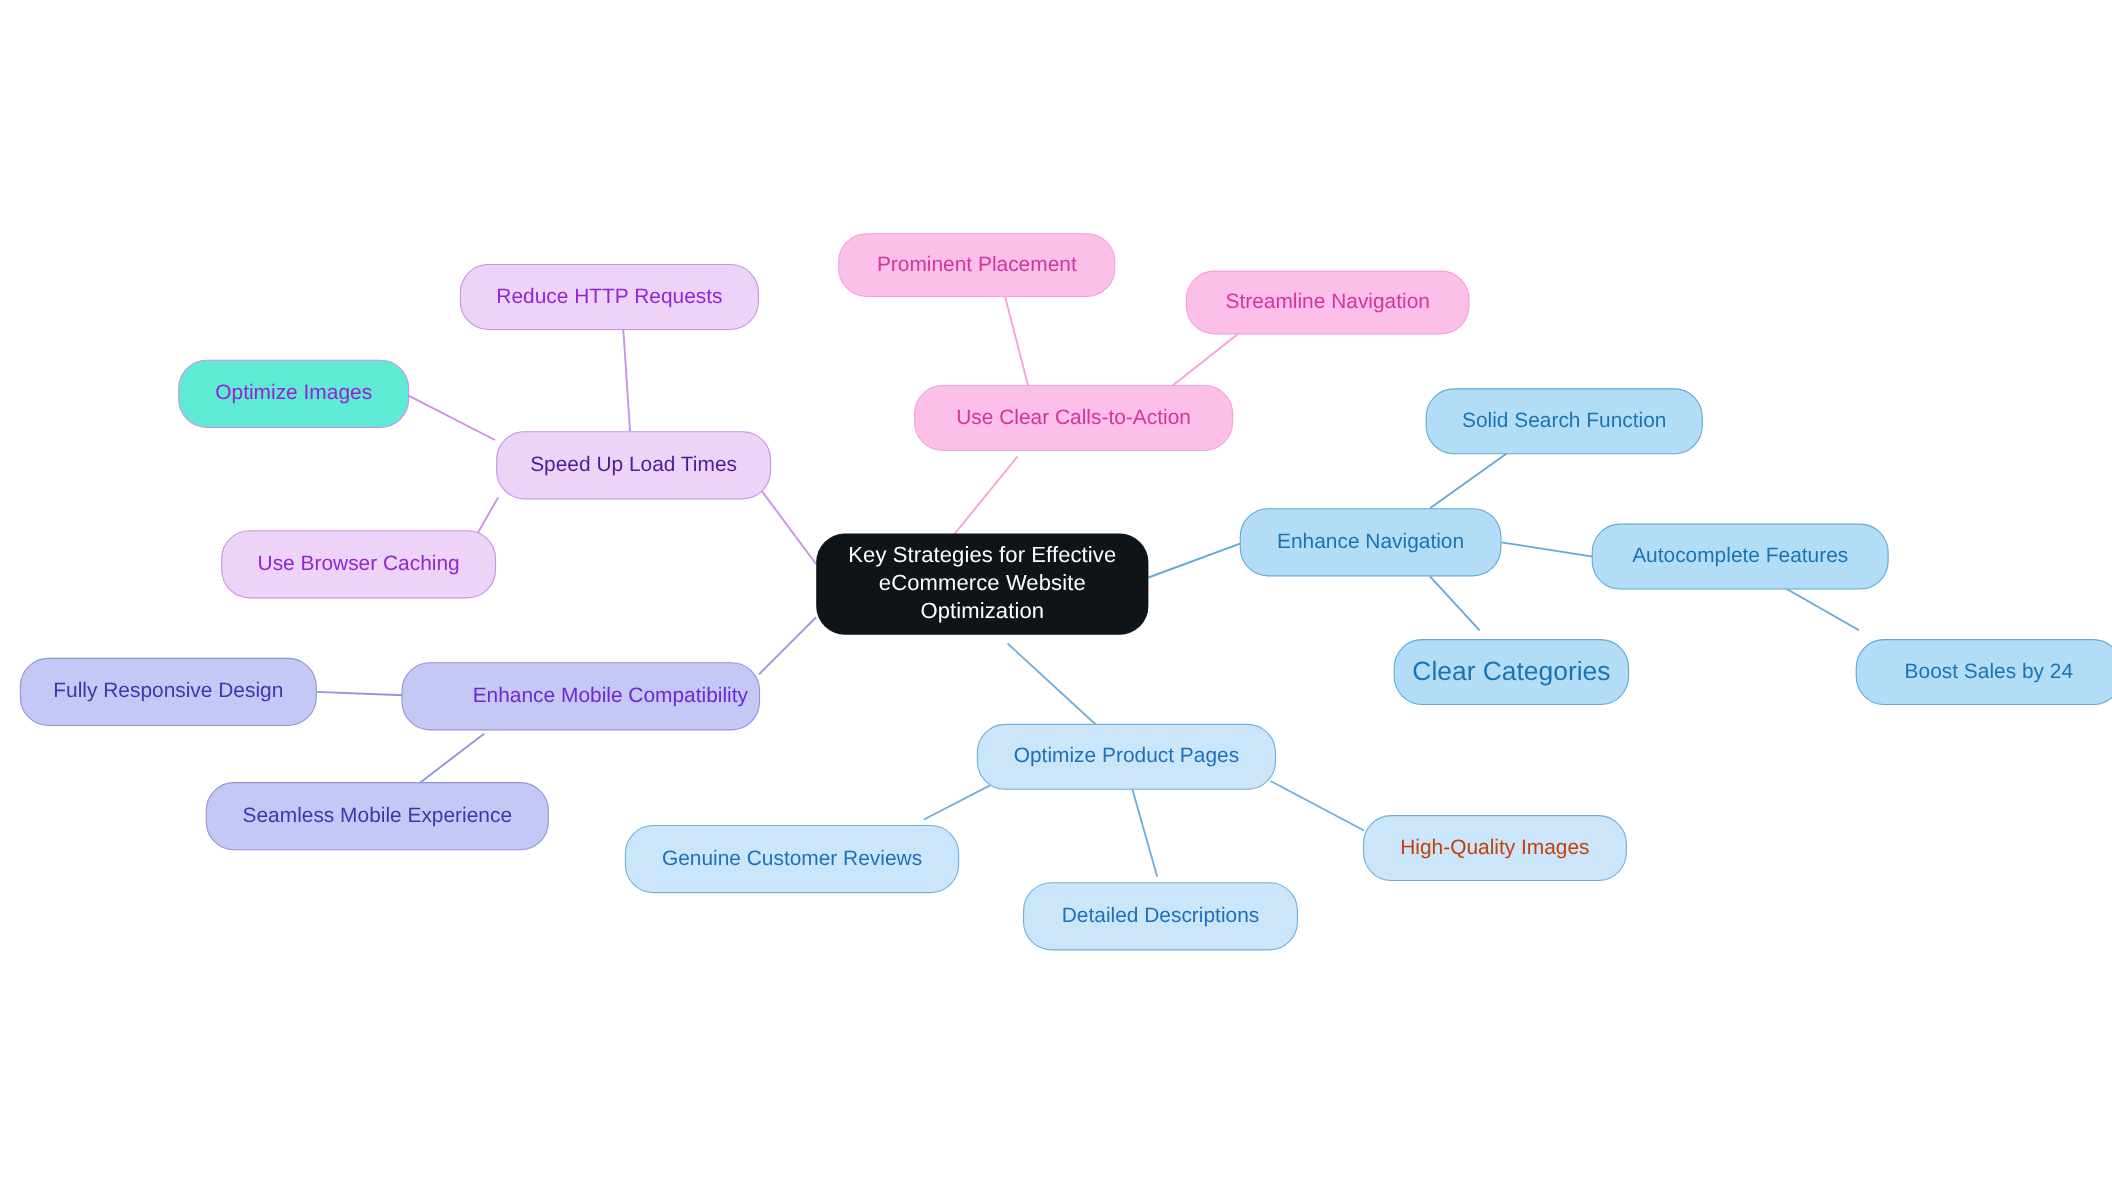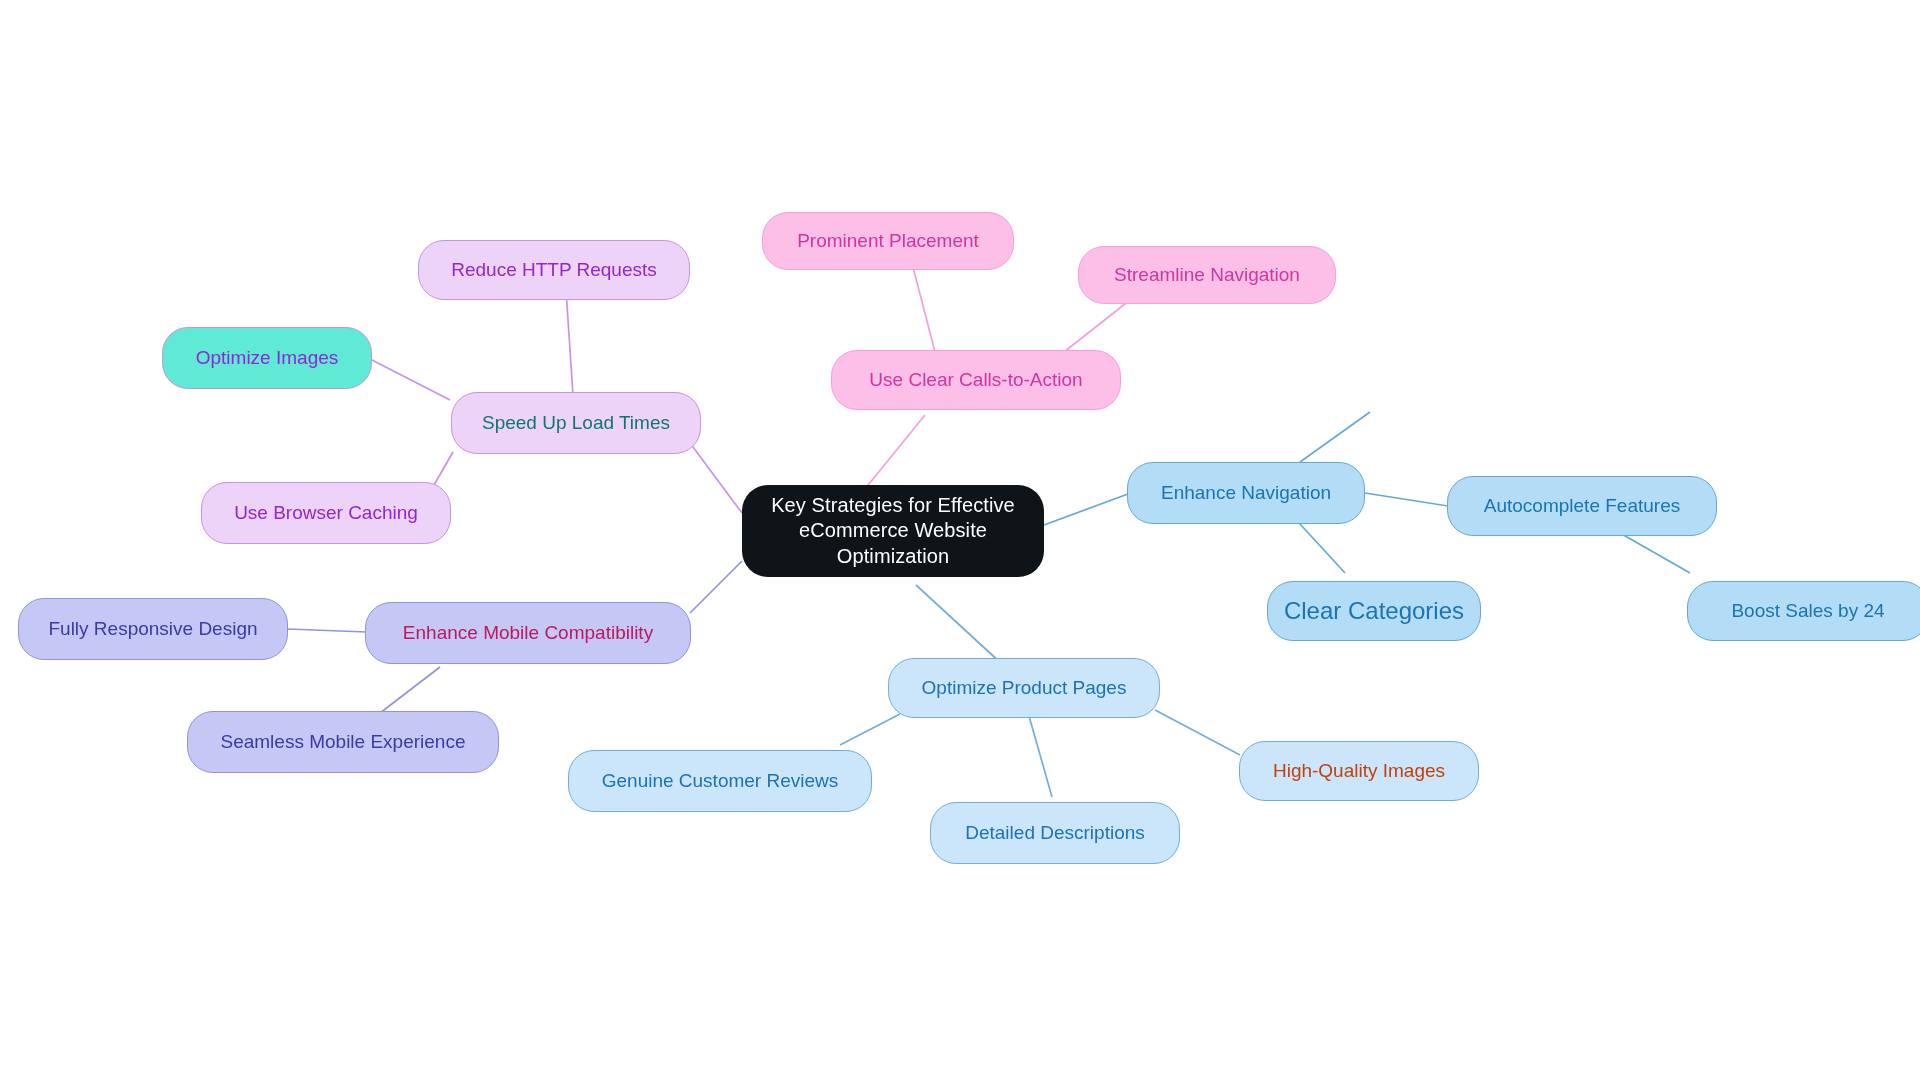--- a/index.html
+++ b/index.html
@@ -99,21 +99,21 @@
 
     <path d="M 440 667 L 380 713" stroke="#9094dd" stroke-width="1.7" fill="none"></path>
   </svg>
 
   <div class="node root" style="left:742px; top:485px; width:302px; height:92px; background:#0f1419; color:#ffffff;">
     <span class="node-label">Key Strategies for Effective
 eCommerce Website
 Optimization</span>
   </div>
 
-  <div class="node" style="left:451px; top:392px; width:250px; height:62px; font-size:19px; background:#eed3f8; border-color:#c792e8; color:#0f766e;justify-content:center;">
+  <div class="node" style="left:451px; top:392px; width:250px; height:62px; font-size:19px; background:#eed3f8; border-color:#c792e8; color:#4c1d95;justify-content:center;">
     <span class="node-label">Speed Up Load Times</span>
   </div>
 
   <div class="node" style="left:418px; top:240px; width:272px; height:60px; font-size:19px; background:#eed3f8; border-color:#c792e8; color:#9325d4;">
     <span class="node-label">Reduce HTTP Requests</span>
   </div>
 
   <div class="node" style="left:162px; top:327px; width:210px; height:62px; font-size:19px; background:#5eead4; border-color:#c792e8; color:#9325d4;">
     <span class="node-label">Optimize Images</span>
   </div>
@@ -131,20 +131,23 @@
   </div>
 
   <div class="node" style="left:1078px; top:246px; width:258px; height:58px; font-size:19px; background:#fbbfe8; border-color:#f59fdd; color:#d1359f;">
     <span class="node-label">Streamline Navigation</span>
   </div>
 
   <div class="node" style="left:1127px; top:462px; width:238px; height:62px; font-size:19px; background:#b3ddf7; border-color:#63a9d6; color:#1a74b4;">
     <span class="node-label">Enhance Navigation</span>
   </div>
 
+  <div class="node" style="left:1296px; top:353px; width:252px; height:60px; font-size:19px; background:#b3ddf7; border-color:#63a9d6; color:#1a74b4;">
+    <span class="node-label">Solid Search Function</span>
+  </div>
 
   <div class="node" style="left:1447px; top:476px; width:270px; height:60px; font-size:19px; background:#b3ddf7; border-color:#63a9d6; color:#1a74b4;">
     <span class="node-label">Autocomplete Features</span>
   </div>
 
   <div class="node" style="left:1267px; top:581px; width:214px; height:60px; font-size:24px; background:#b3ddf7; border-color:#63a9d6; color:#1a74b4;">
     <span class="node-label">Clear Categories</span>
   </div>
 
   <div class="node" style="left:1687px; top:581px; width:242px; height:60px; font-size:19px; background:#b3ddf7; border-color:#63a9d6; color:#1a74b4;">
@@ -160,21 +163,21 @@
   </div>
 
   <div class="node" style="left:930px; top:802px; width:250px; height:62px; font-size:19px; background:#cbe6fb; border-color:#72aedb; color:#1d71b8;">
     <span class="node-label">Detailed Descriptions</span>
   </div>
 
   <div class="node" style="left:1239px; top:741px; width:240px; height:60px; font-size:19px; background:#cbe6fb; border-color:#72aedb; color:#c2410c;">
     <span class="node-label">High-Quality Images</span>
   </div>
 
-  <div class="node" style="left:365px; top:602px; width:326px; height:62px; font-size:19px; background:#c5c8f5; border-color:#9094dd; color:#be185d;">
+  <div class="node" style="left:365px; top:602px; width:326px; height:62px; font-size:19px; background:#c5c8f5; border-color:#9094dd; color:#6d28d9;text-align:right;">
     <span class="node-label">Enhance Mobile Compatibility</span>
   </div>
 
   <div class="node" style="left:18px; top:598px; width:270px; height:62px; font-size:19px; background:#c5c8f5; border-color:#9094dd; color:#3b39a8;">
     <span class="node-label">Fully Responsive Design</span>
   </div>
 
   <div class="node" style="left:187px; top:711px; width:312px; height:62px; font-size:19px; background:#c5c8f5; border-color:#9094dd; color:#3b39a8;">
     <span class="node-label">Seamless Mobile Experience</span>
   </div>

